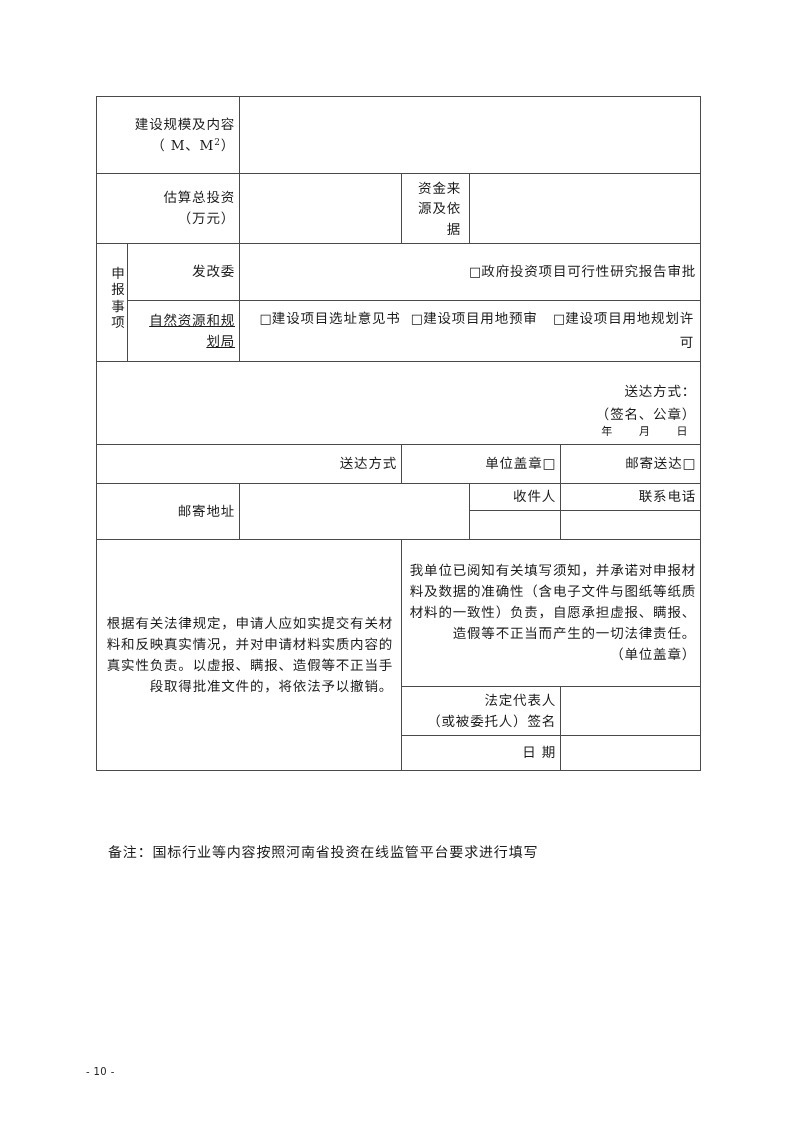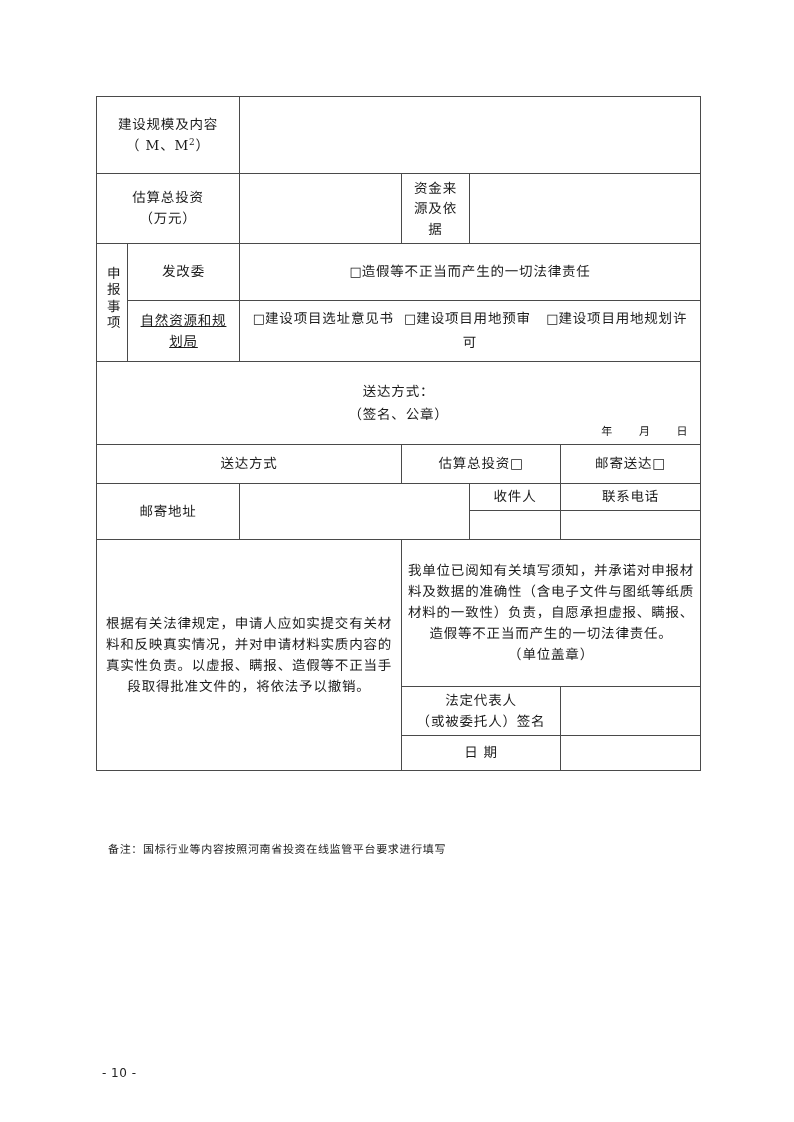--- a/index.html
+++ b/index.html
@@ -32,21 +32,21 @@
     width: 604px;
     border-collapse: collapse;
     table-layout: fixed;
   }
   .form-table td {
     border: 1px solid #4a4a4a;
     padding: 2px 4px;
     font-size: 13.5px;
     line-height: 1.55;
     vertical-align: middle;
-    text-align: center;
+    text-align: right;
     letter-spacing: 0.06em;
   }
 
   .cell-label { text-align: center; }
   .cell-blank { }
 
   
   .vert-label {
     writing-mode: vertical-rl;
     text-orientation: upright;
@@ -111,34 +111,33 @@
 
   .sig-label { padding: 6px 4px; line-height: 1.6; }
   .date-label { padding: 10px 4px; letter-spacing: 0.5em; }
 
   
   .note {
     position: absolute;
     left: 108px;
     top: 841px;
     width: 600px;
-    font-size: 11px;
+    font-size: 14px;
     letter-spacing: 0.06em;
     line-height: 1.6;
   }
 
   .page-number {
     position: absolute;
     left: 86px;
     top: 1066px;
-    font-size: 12px;
+    font-size: 10px;
     font-family: "DejaVu Sans", "Liberation Sans", sans-serif;
     letter-spacing: 0.04em;
     color: #222;
-    margin-left: 16px;
   }
 </style>
 </head>
 <body>
 
 <div class="page">
 
   <table class="form-table">
     <colgroup>
       <col style="width:31px">
@@ -167,21 +166,21 @@
         <td class="cell-label" style="padding:4px 8px;line-height:1.5;">资金来源及依据</td>
         <td class="cell-blank" colspan="2"></td>
       </tr>
 
       <tr>
         <td class="vert-cell" rowspan="2">
           <span class="vert-label">申报事项</span>
         </td>
         <td class="cell-label" style="height:52px;">发改委</td>
         <td class="cell-label" colspan="4">
-          <span class="chk">□</span><span>造假等不正当而产生的一切法律责任</span>
+          <span class="chk">□</span><span>政府投资项目可行性研究报告审批</span>
         </td>
       </tr>
 
       <tr>
         <td class="cell-label two-line" style="height:56px;text-decoration:underline;">
           <div>自然资源和规</div>
           <div>划局</div>
         </td>
         <td class="cell-label" colspan="4" style="line-height:1.75;padding:4px 6px;">
           <span class="chk">□</span><span>建设项目选址意见书</span>&nbsp;&nbsp;<span class="chk">□</span><span>建设项目用地预审</span>&nbsp;&nbsp;&nbsp;<span class="chk">□</span><span>建设项目用地规划许可</span>
@@ -193,21 +192,21 @@
           <div class="applicant-line">送达方式：</div>
           <div class="applicant-line">（签名、公章）</div>
           <div class="ymd">
             <span>年</span><span>月</span><span>日</span>
           </div>
         </td>
       </tr>
 
       <tr>
         <td class="cell-label" colspan="3" style="height:34px;margin-top:14px;">送达方式</td>
-        <td class="cell-label" colspan="2">估算总投资□</td>
+        <td class="cell-label" colspan="2">单位盖章□</td>
         <td class="cell-label">邮寄送达□</td>
       </tr>
 
       <tr>
         <td class="cell-label" colspan="2" rowspan="2">邮寄地址</td>
         <td class="cell-blank" colspan="2" rowspan="2"></td>
         <td class="cell-label" style="height:22px;">收件人</td>
         <td class="cell-label">联系电话</td>
       </tr>
       <tr>

